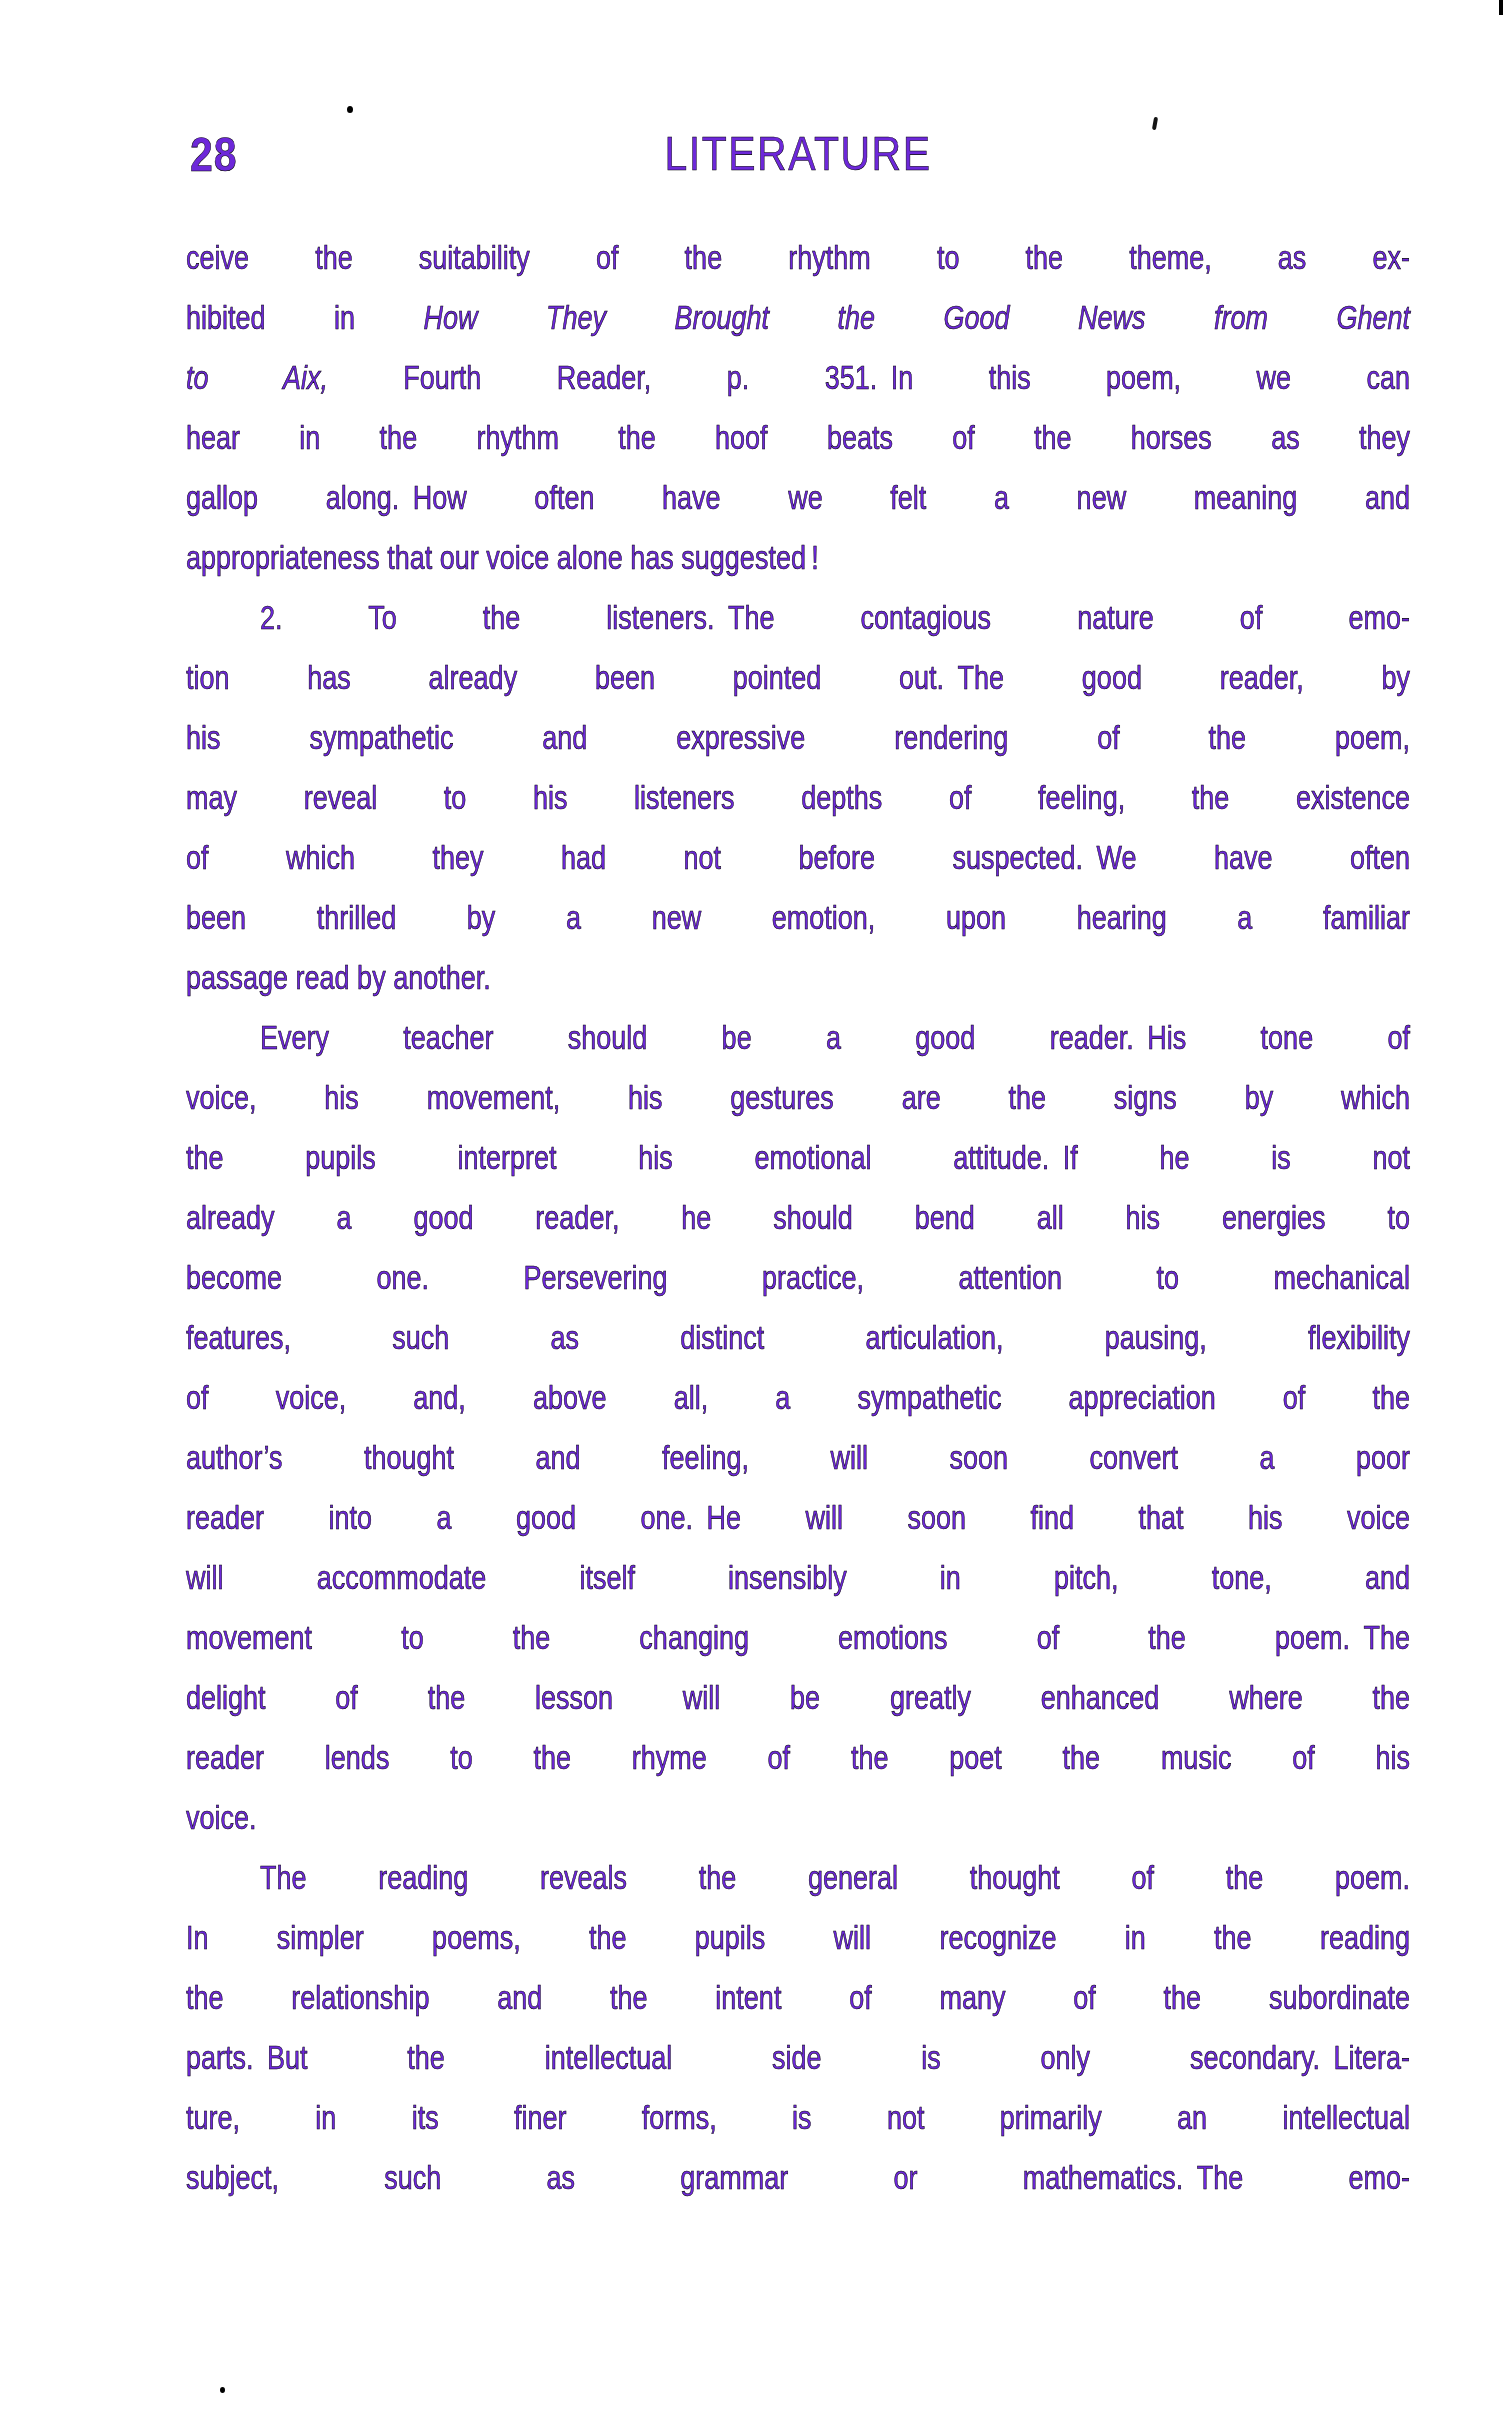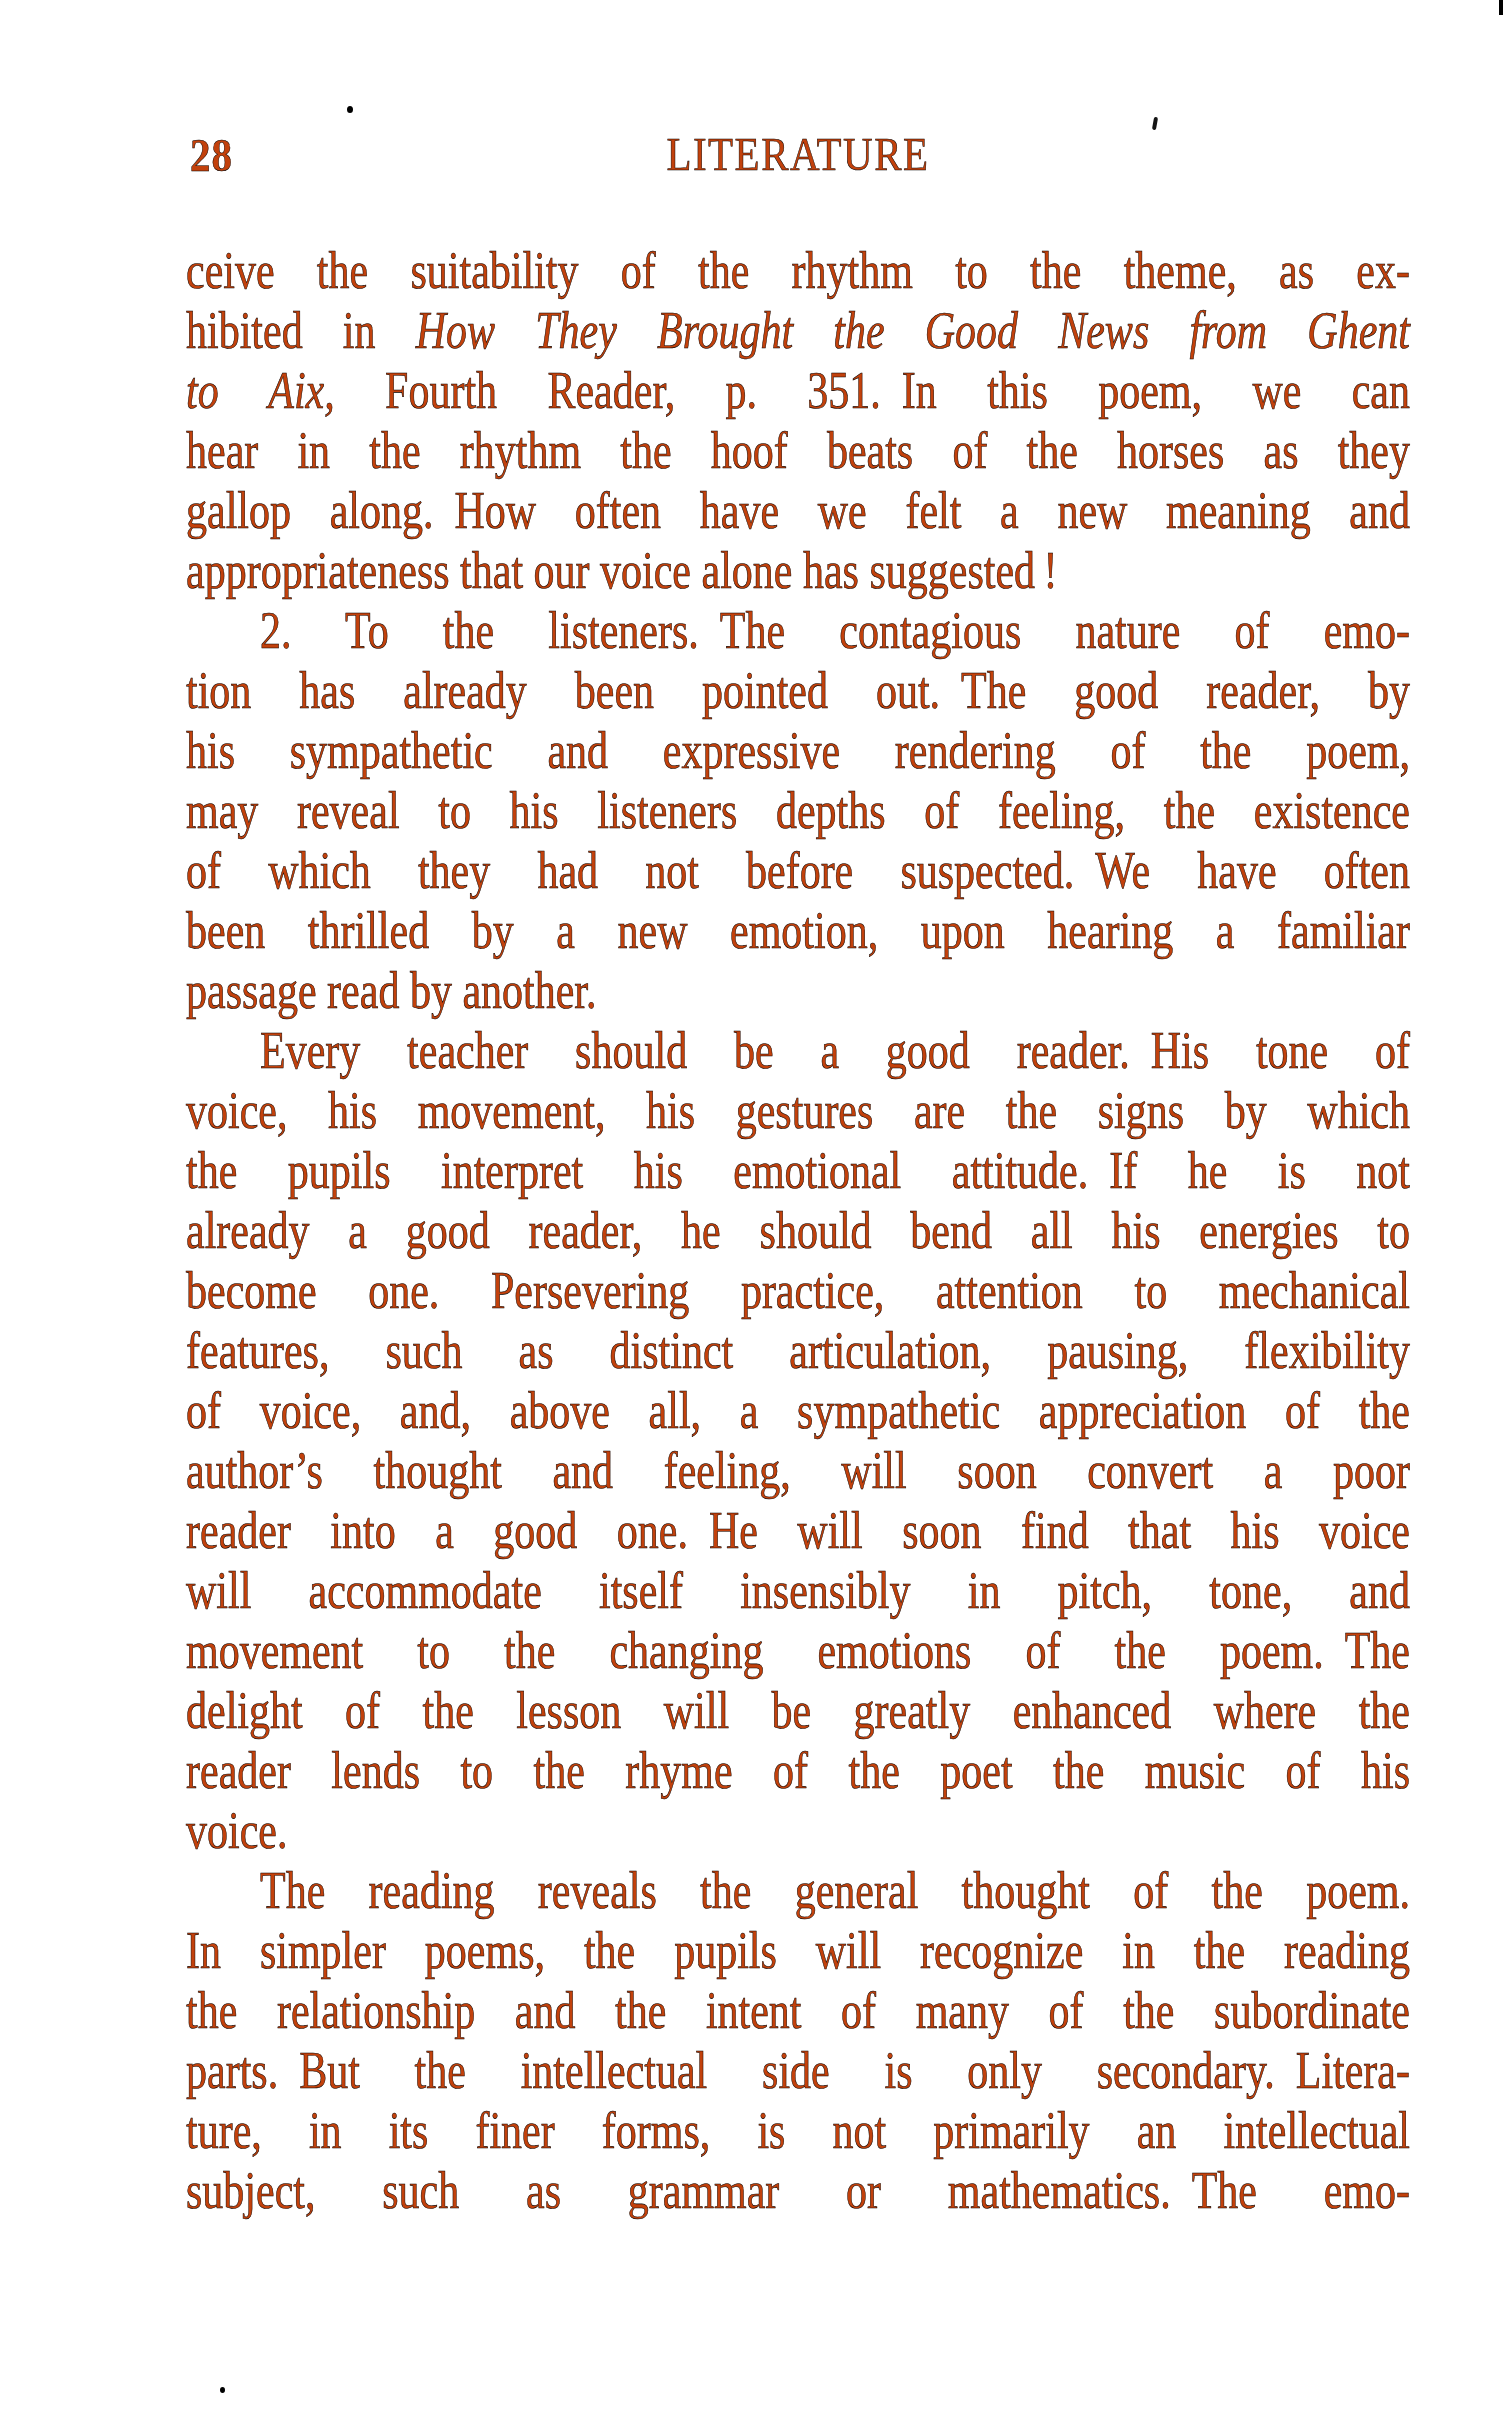--- a/index.html
+++ b/index.html
@@ -6,22 +6,22 @@
     margin: 0;
     padding: 0;
     background: #ffffff;
   }
   .page {
     position: relative;
     width: 1506px;
     height: 2411px;
     background: #ffffff;
     overflow: hidden;
-    font-family: Liberation Serif, serif;
-    color: #c2410c;
+    font-family: Liberation Sans, sans-serif;
+    color: #6d28d9;
     -webkit-text-stroke: 0.45px #000000;
   }
 
   
   .header-row {
     position: absolute;
     top: 131px;
     left: 186px;
     width: 1224px;
     height: 50px;
@@ -39,24 +39,24 @@
   }
   .running-title {
     display: block;
     text-align: center;
     letter-spacing: 1.5px;
   }
 
   
   .textblock {
     position: absolute;
-    top: 240px;
+    top: 228px;
     left: 186px;
     width: 1224px;
-    font-size: 42px;
+    font-size: 27px;
     line-height: 60px;
     text-align: justify;
   }
   .line {
     height: 60px;
     text-align: justify;
     text-align-last: justify;
     transform: scaleY(1.26);
     transform-origin: 50% 50%;
     white-space: normal;

